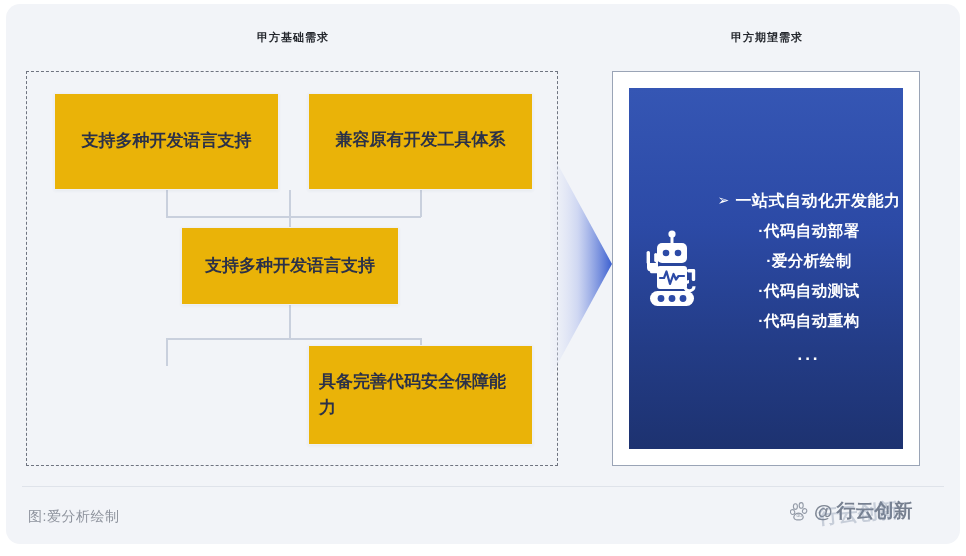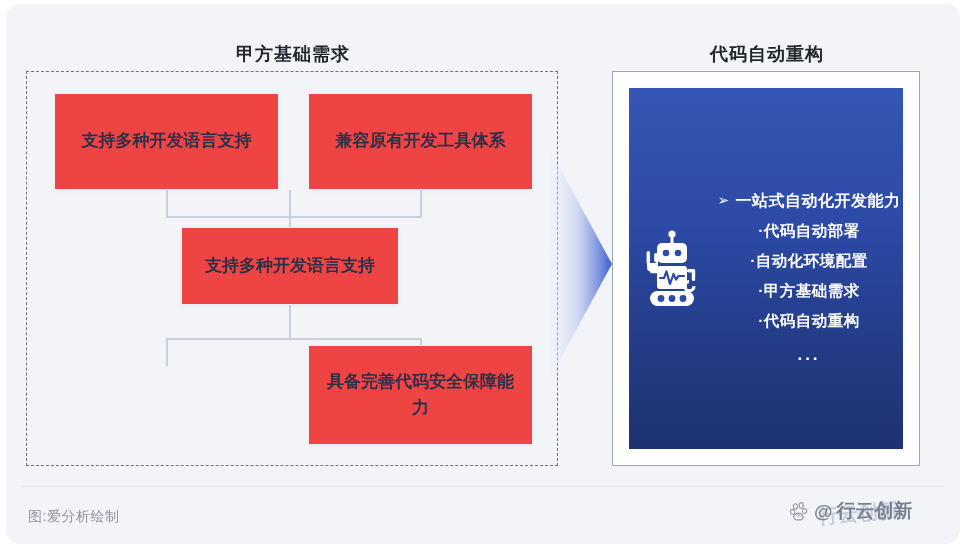--- a/index.html
+++ b/index.html
@@ -18,61 +18,60 @@
   .card{
     position:absolute;
     left:6px;top:4px;
     width:954px;height:540px;
     background:#f2f4f8;
     border-radius:14px;
   }
   
   .title{
     position:absolute;
-    font-size:18px;
+    font-size:11px;
     font-weight:bold;
     color:#23262c;
     letter-spacing:1px;
     white-space:nowrap;
-    margin-top:12px;
   }
   #title-left{left:0;top:30px;width:586px;text-align:center;}
   #title-right{left:608px;top:30px;width:318px;text-align:center;}
 
   
   .dashed-region{
     position:absolute;
     left:26px;top:71px;
     width:532px;height:395px;
     border:1.6px dashed #6f7480;
     box-sizing:border-box;
   }
 
   
   .conn{position:absolute;background:#c9d0dd;}
 
   
   .node{
     position:absolute;
-    background:#ef4444;
+    background:#eab308;
     border:1px solid #eef0f4;
     box-shadow:0 1px 3px rgba(40,60,110,.06);
     display:flex;
     align-items:center;
     justify-content:center;
-    text-align:center;
+    text-align:left;
     color:#2b3148;
     font-size:17px;
     font-weight:bold;
     line-height:1.55;
     padding:6px 10px;
     box-sizing:border-box;
   }
   #node-lang   {left:54px; top:93px;  width:225px;height:97px;}
-  #node-tools  {left:308px;top:93px;  width:225px;height:97px;}
+  #node-tools  {left:308px;top:93px;  width:225px;height:97px;font-family:Liberation Mono, monospace;}
   #node-cloud  {left:181px;top:227px; width:218px;height:78px;}
   #node-mobile {left:54px; top:345px; width:225px;height:100px;}
   #node-secure {left:308px;top:345px; width:225px;height:100px;}
 
   
   .arrow-wrap{
     position:absolute;
     left:548px;top:150px;
     width:70px;height:228px;
   }
@@ -184,21 +183,21 @@
     pointer-events:none;
   }
 </style>
 </head>
 <body>
 
 <div class="canvas">
   <div class="card"></div>
 
   <div class="title" id="title-left">甲方基础需求</div>
-  <div class="title" id="title-right">代码自动重构</div>
+  <div class="title" id="title-right">甲方期望需求</div>
 
   <div class="dashed-region"></div>
 
   <div class="conn" style="left:166px;top:190px;width:1.5px;height:27px;"></div>
   <div class="conn" style="left:420px;top:190px;width:1.5px;height:27px;"></div>
   <div class="conn" style="left:166px;top:216px;width:255px;height:1.5px;"></div>
   <div class="conn" style="left:289px;top:190px;width:1.5px;height:37px;"></div>
 
   <div class="conn" style="left:289px;top:305px;width:1.5px;height:35px;"></div>
   <div class="conn" style="left:166px;top:338px;width:255px;height:1.5px;"></div>
@@ -267,22 +266,22 @@
           <circle cx="43" cy="68.5" r="3.4" fill="#2c4aa6"></circle>
           <circle cx="54" cy="68.5" r="3.4" fill="#2c4aa6"></circle>
         </svg>
       </div>
 
       <div class="blue-list">
         <div class="lead">
           <span class="bullet">➢</span><span>一站式自动化开发能力</span>
         </div>
         <div class="sub">·代码自动部署</div>
-        <div class="sub">·自动化环境配置</div>
-        <div class="sub">·甲方基础需求</div>
+        <div class="sub">·爱分析绘制</div>
+        <div class="sub">·代码自动测试</div>
         <div class="sub">·代码自动重构</div>
         <div class="ellipsis">...</div>
       </div>
 
     </div>
   </div>
 
   <div class="footer-rule"></div>
   <div class="caption">图:爱分析绘制</div>
 

